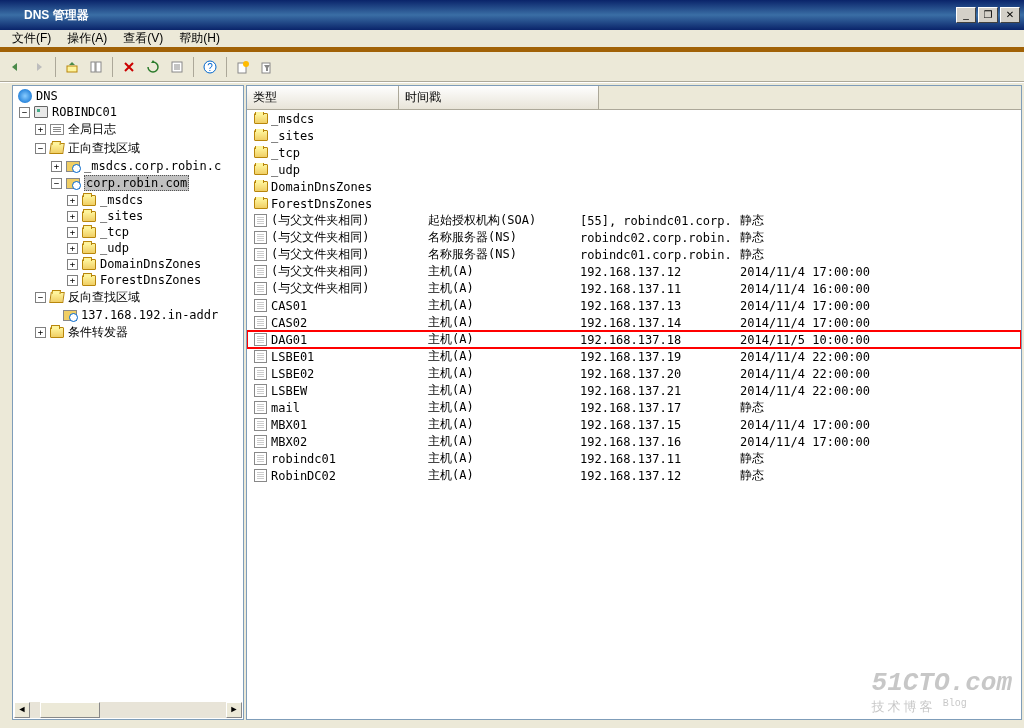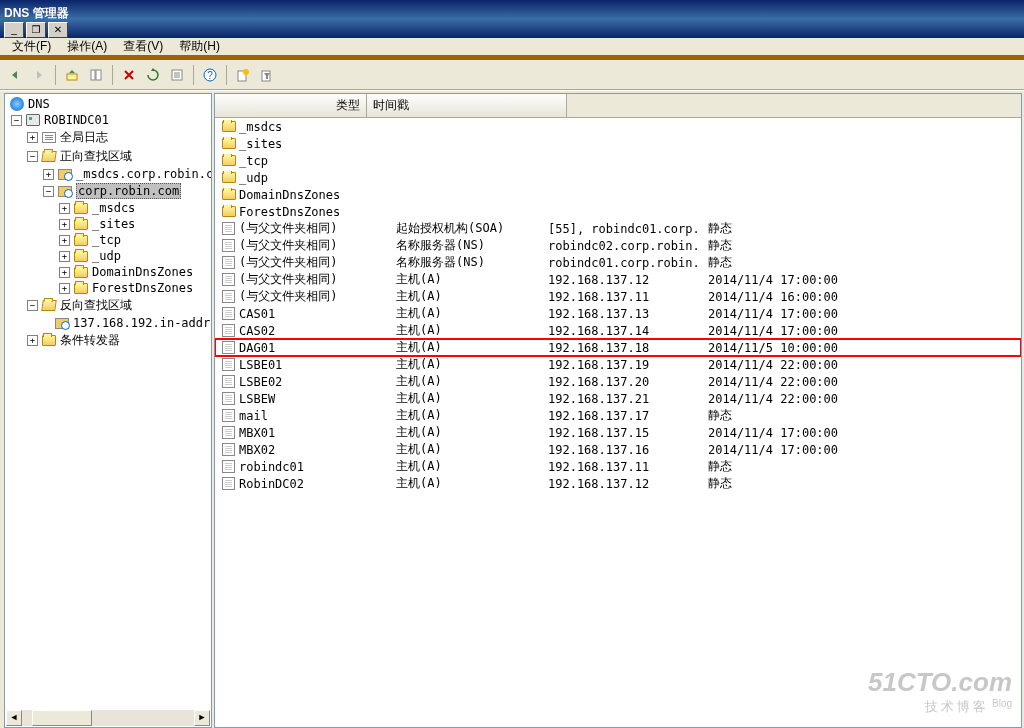--- a/index.html
+++ b/index.html
@@ -8,25 +8,24 @@
   font-size: 12px;
   background: #ece9d8;
   width: 1024px;
   height: 728px;
   overflow: hidden;
   position: relative;
 }
 .titlebar {
   background: linear-gradient(to bottom, #0a246a 0%, #3a6ea5 50%, #0a246a 100%);
   color: white;
-  height: 38px;
+  height: 30px;
   display: flex;
-  align-items: flex-start;
+  align-items: center;
   padding: 0 4px;
-  flex-direction: column;
 }
 .titlebar .icon { width: 16px; height: 16px; margin-right: 4px; }
 .titlebar .title { flex: 1; font-weight: bold; font-size: 12px; }
 .titlebar .win-btns { display: flex; gap: 2px; }
 .win-btn {
   width: 20px; height: 16px; background: #d4d0c8;
   border: 1px solid #fff; border-right-color:#404040; border-bottom-color:#404040;
   font-size: 10px; text-align: center; line-height: 13px; color: black;
   font-family: Arial;
 }
@@ -41,22 +40,22 @@
 }
 .tool-btn {
   width: 22px; height: 22px; display: flex; align-items: center; justify-content: center;
   border: 1px solid transparent;
 }
 .tool-sep { width: 1px; height: 20px; background: #aca899; margin: 0 3px; }
 .main {
   display: flex; height: 640px; border-top: 1px solid #fff;
 }
 .tree-pane {
-  width: 208px; background: #fff; border: 1px solid #7f9db9;
-  overflow: auto; margin: 2px 1px 2px 4px; position: relative;
+  width: 232px; background: #fff; border: 1px solid #7f9db9;
+  overflow: auto; margin: 2px 1px 2px 12px; position: relative;
 }
 .tree { padding: 2px 0; font-family: "SimSun", monospace; }
 .tree-node {
   white-space: nowrap; padding: 1px 0 1px 2px; display: flex; align-items: center;
   font-size: 12px;
 }
 .tree-toggle {
   width: 11px; height: 11px; border: 1px solid #808080; background: #fff;
   text-align: center; line-height: 9px; font-size: 9px; margin-right: 3px;
   font-family: monospace; flex-shrink: 0;
@@ -96,33 +95,33 @@
 }
 .list-row.hl { outline: 2px solid red; outline-offset: -1px; }
 .list-row .cell {
   padding: 0 6px; white-space: nowrap; overflow: hidden; font-size: 12px;
   display: flex; align-items: center;
 }
 .cell .row-icon { width:15px; height:13px; margin-right: 3px; flex-shrink:0; display:inline-flex; align-items:center; justify-content:center;}
 .record-icon { width:13px; height:13px; background:#fff; border:1px solid #888; position:relative;}
 .record-icon::before { content:"";position:absolute;top:2px;left:2px;right:2px;height:1px;background:#ccc;box-shadow:0 2px 0 #ccc,0 4px 0 #ccc,0 6px 0 #ccc;}
 .col-name { width: 175px; }
-.col-type { width: 152px; text-align: right; }
+.col-type { width: 152px; }
 .col-data { width: 160px; }
 .col-time { width: 200px; }
 
 .h-scrollbar {
   position: absolute; bottom: 1px; left: 1px; right: 1px; height: 16px;
   background: #e8e4d8; display: flex;
 }
 .scroll-btn { width:16px; height:16px; background:#ece9d8; border:1px solid #fff; border-right-color:#888;border-bottom-color:#888; text-align:center; font-size:9px; line-height:13px;}
 .scroll-thumb { width:60px; height:16px; background:#ece9d8; border:1px solid #fff; border-right-color:#888;border-bottom-color:#888; margin-left:10px;}
 .watermark {
-  position: absolute; right: 12px; bottom: 12px; color: #888; text-align: right;
-  font-family: Liberation Sans, sans-serif; opacity: 0.65;
+  position: absolute; right: 12px; bottom: 12px; color: #888; text-align: left;
+  font-family: Liberation Mono, monospace; opacity: 0.65;
 }
 .watermark .w1 { font-size: 26px; font-weight: bold; font-style: italic; color:#aaa;}
 .watermark .w2 { font-size: 13px; letter-spacing: 3px; color:#aaa;}
 .watermark .w3 { font-size: 10px; color:#aaa; vertical-align: top;}
 </style>
 </head>
 <body>
 
 <div class="titlebar">
   <span class="icon"><span class="dns-icon"></span></span>

